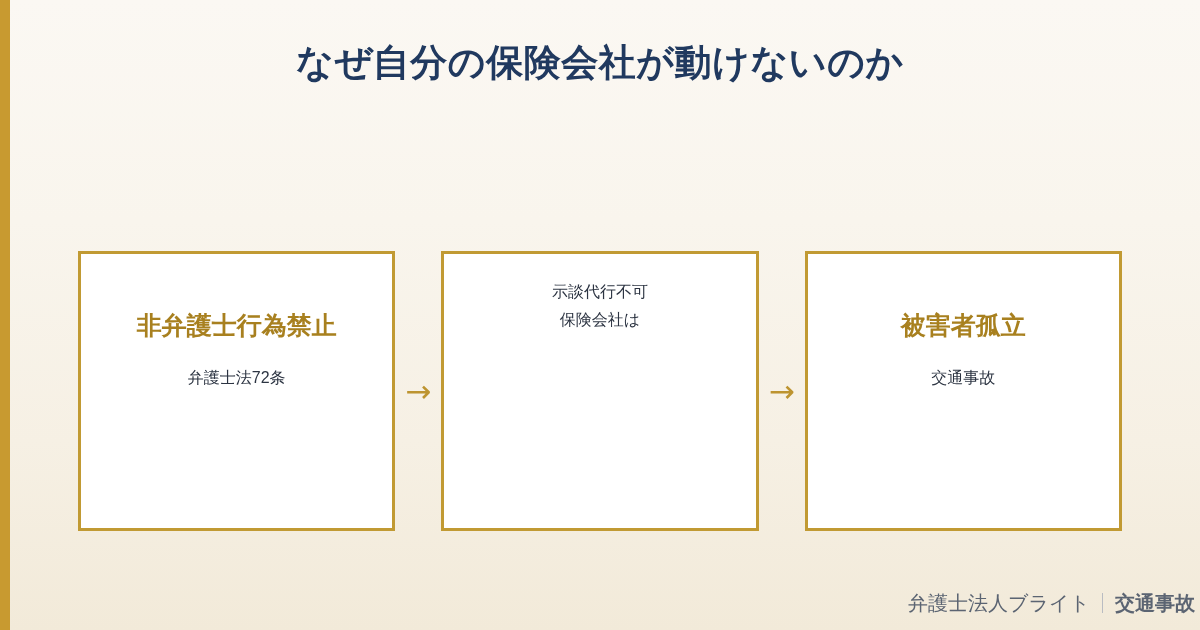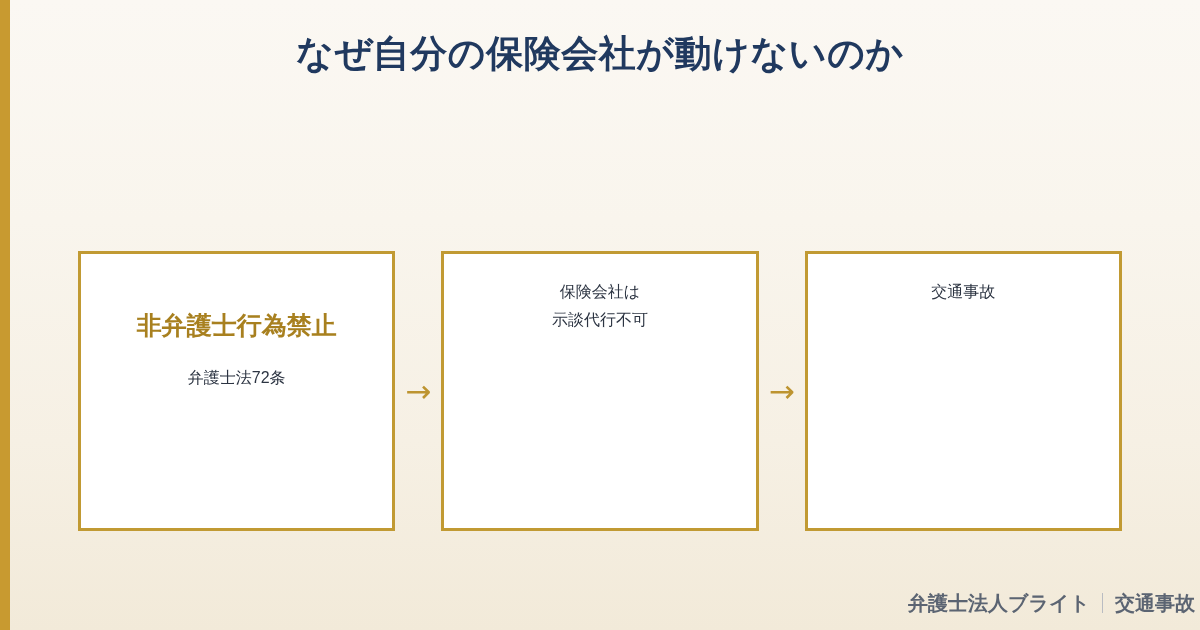--- a/index.html
+++ b/index.html
@@ -31,21 +31,21 @@
     top: 0;
     width: 10px;
     height: 630px;
     background: #c89a30;
   }
 
   
   #title {
     position: absolute;
     left: 0;
-    top: 29px;
+    top: 38px;
     width: 1200px;
     text-align: center;
     font-size: 37px;
     font-weight: bold;
     letter-spacing: 0.5px;
     color: #20395f;
     white-space: nowrap;
   }
 
   
@@ -115,21 +115,21 @@
     width: 340px;
     height: 34px;
     display: flex;
     flex-direction: row;
     align-items: center;
     font-size: 20px;
     color: #5b6472;
     white-space: nowrap;
     overflow: hidden;
   }
-  #footer .brand { font-weight: bold; }
+  #footer .brand { font-weight: normal; }
   #footer .sep {
     display: inline-block;
     width: 1px;
     height: 20px;
     background: #b9bcc2;
     margin: 0 12px;
     flex: 0 0 auto;
   }
   #footer .tagline { font-weight: bold; }
 </style>
@@ -148,28 +148,29 @@
       <div class="card-heading">非弁護士行為禁止</div>
       <div class="card-body">
         <span class="line">弁護士法72条</span>
       </div>
     </div>
 
     <div class="arrow">→</div>
 
     <div class="card">
       <div class="card-body">
+        <span class="line">示談代行不可</span>
         <span class="line">保険会社は</span>
-        <span class="line">示談代行不可</span>
       </div>
     </div>
 
     <div class="arrow">→</div>
 
     <div class="card">
+      <div class="card-heading">被害者孤立</div>
       <div class="card-body">
         <span class="line">交通事故</span>
       </div>
     </div>
 
   </div>
 
   <div id="footer">
     <span class="brand">弁護士法人ブライト</span>
     <span class="sep"></span>

